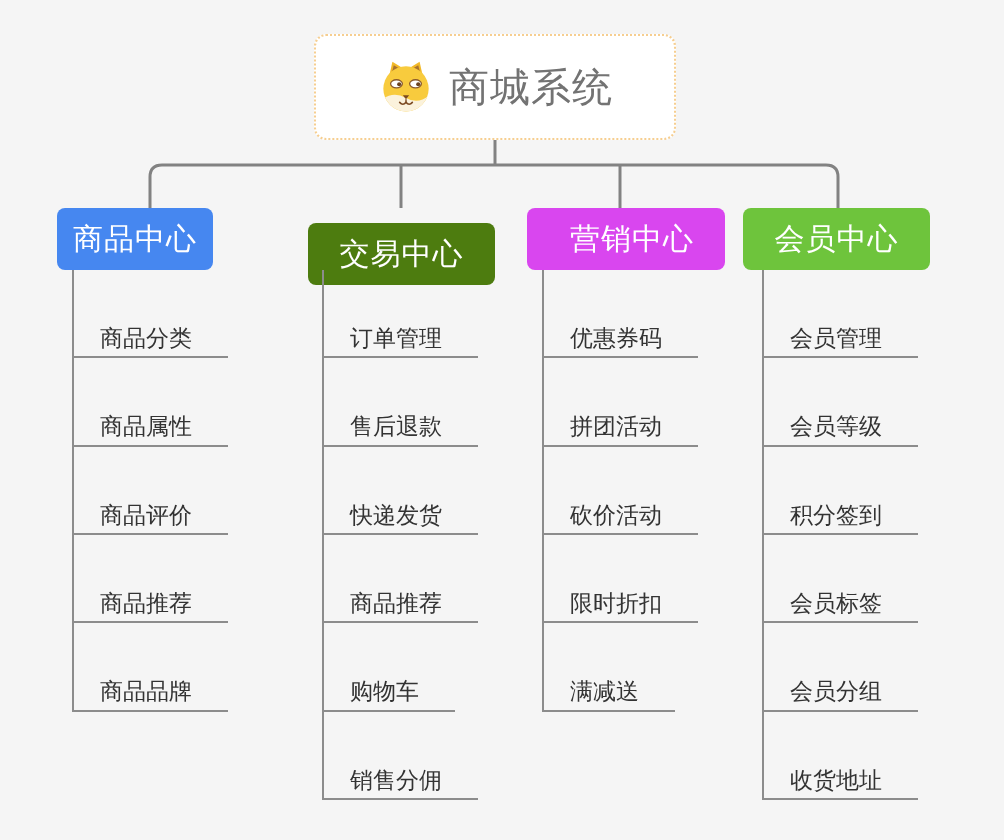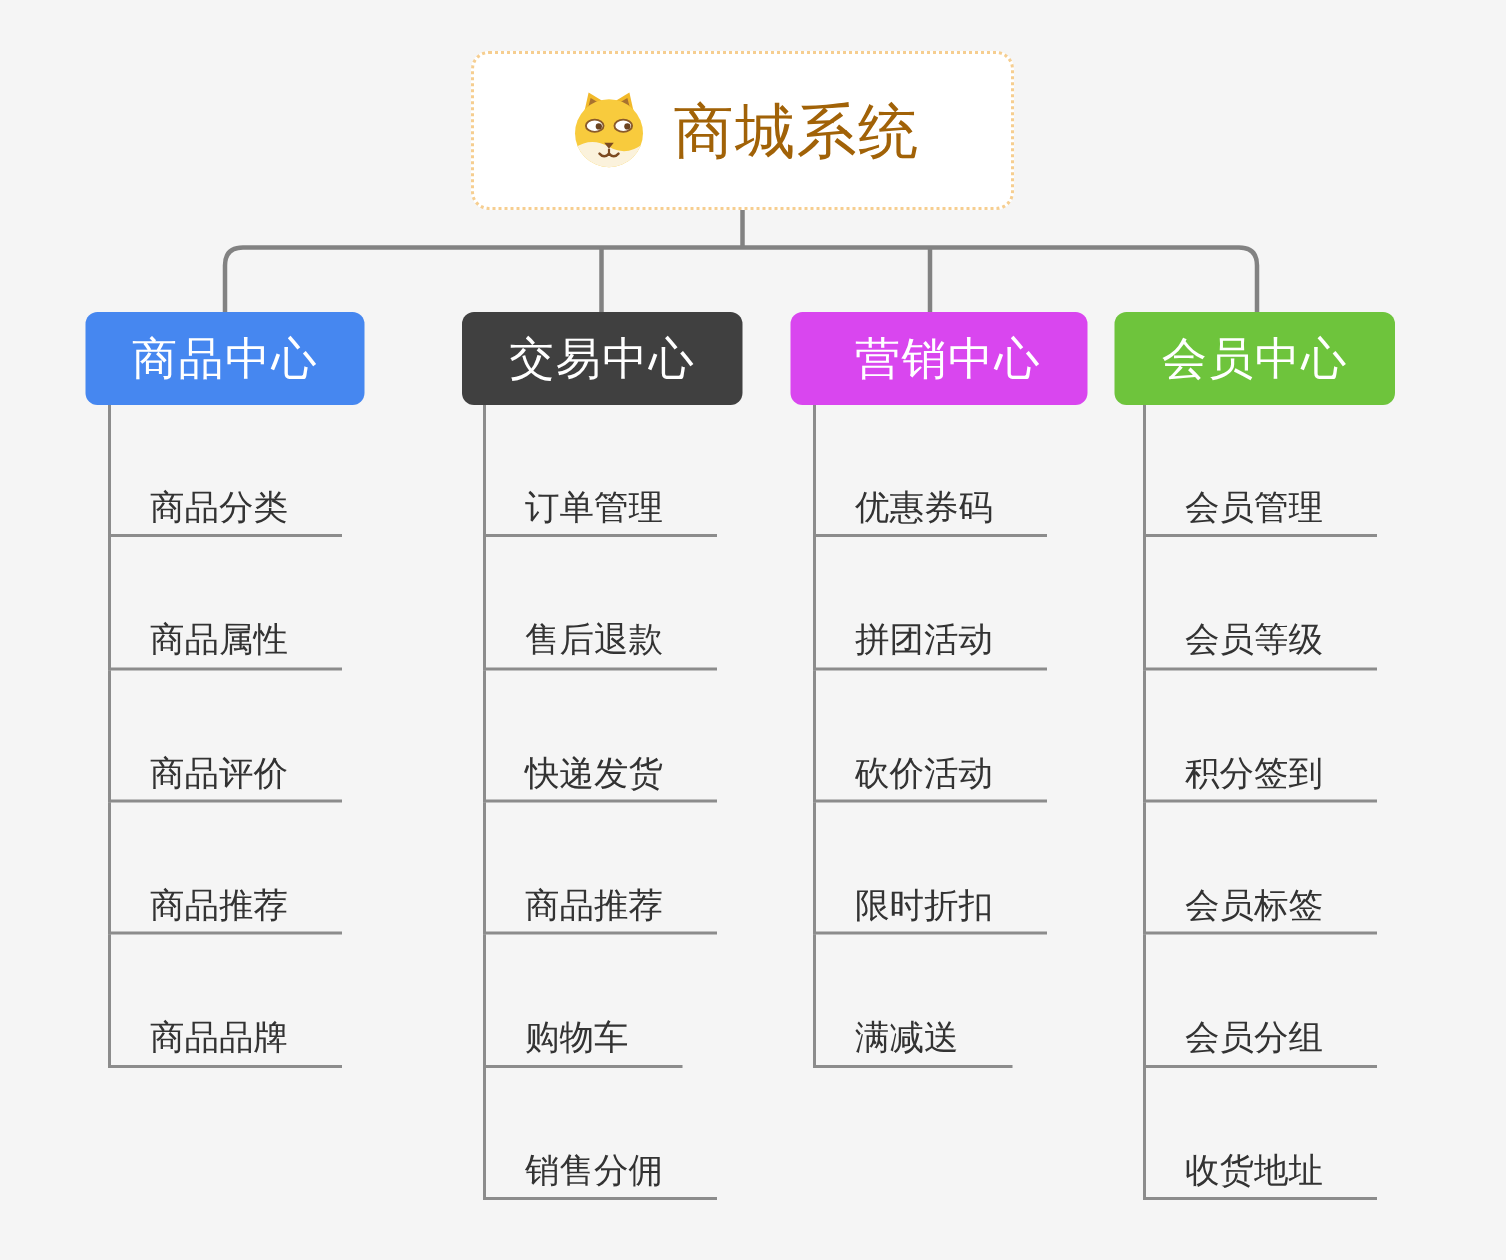--- a/index.html
+++ b/index.html
@@ -15,29 +15,29 @@
   .connectors{position:absolute;left:0;top:0;width:1004px;height:840px;pointer-events:none;}
 
   
   .root-node{
     position:absolute;left:314px;top:34px;width:362px;height:106px;
     background:#ffffff;border:2px dotted #f6ce90;border-radius:12px;
     box-sizing:border-box;
     display:flex;align-items:center;justify-content:center;gap:14px;
   }
   .root-icon{width:58px;height:58px;display:block;}
-  .root-title{font-size:40px;color:#a16207;letter-spacing:1px;white-space:nowrap;}
+  .root-title{font-size:40px;color:#737373;letter-spacing:1px;white-space:nowrap;}
 
   
   .branch-header{
     position:absolute;top:208px;height:62px;border-radius:8px;
     display:flex;align-items:center;justify-content:center;
     color:#ffffff;font-size:30px;letter-spacing:1px;
   }
-  .bh0{left:57px;width:186px;}
+  .bh0{left:57px;width:156px;}
   .bh1{left:308px;width:187px;}
   .bh2{left:527px;width:186px;}
   .bh3{left:743px;width:187px;}
 
   
   .branch-items{position:absolute;top:270px;}
   .ci0{left:72px;}
   .ci1{left:322px;}
   .ci2{left:542px;}
   .ci3{left:762px;}
@@ -88,21 +88,21 @@
         <path d="M32 45.5 L32 49" stroke="#7c4a21" stroke-width="1.6" fill="none"></path>
         <path d="M25 49 Q28.5 53 32 49 Q35.5 53 39 49" stroke="#7c4a21" stroke-width="1.8" fill="none" stroke-linecap="round"></path>
       </svg>
     </span>
     <span class="root-title">商城系统</span>
   </div>
 
   <div class="branch-header bh0" style="background: rgb(70, 135, 240);">
     <span>商品中心</span>
   </div>
-  <div class="branch-header bh1" style="background: #404040;">
+  <div class="branch-header bh1" style="background: #4d7c0f; margin-top: 15px;">
     <span>交易中心</span>
   </div>
   <div class="branch-header bh2" style="background: #d946ef; padding-left: 12px;">
     <span>营销中心</span>
   </div>
   <div class="branch-header bh3" style="background: rgb(110, 196, 60);">
     <span>会员中心</span>
   </div>
 
   <div class="branch-items ci0">

